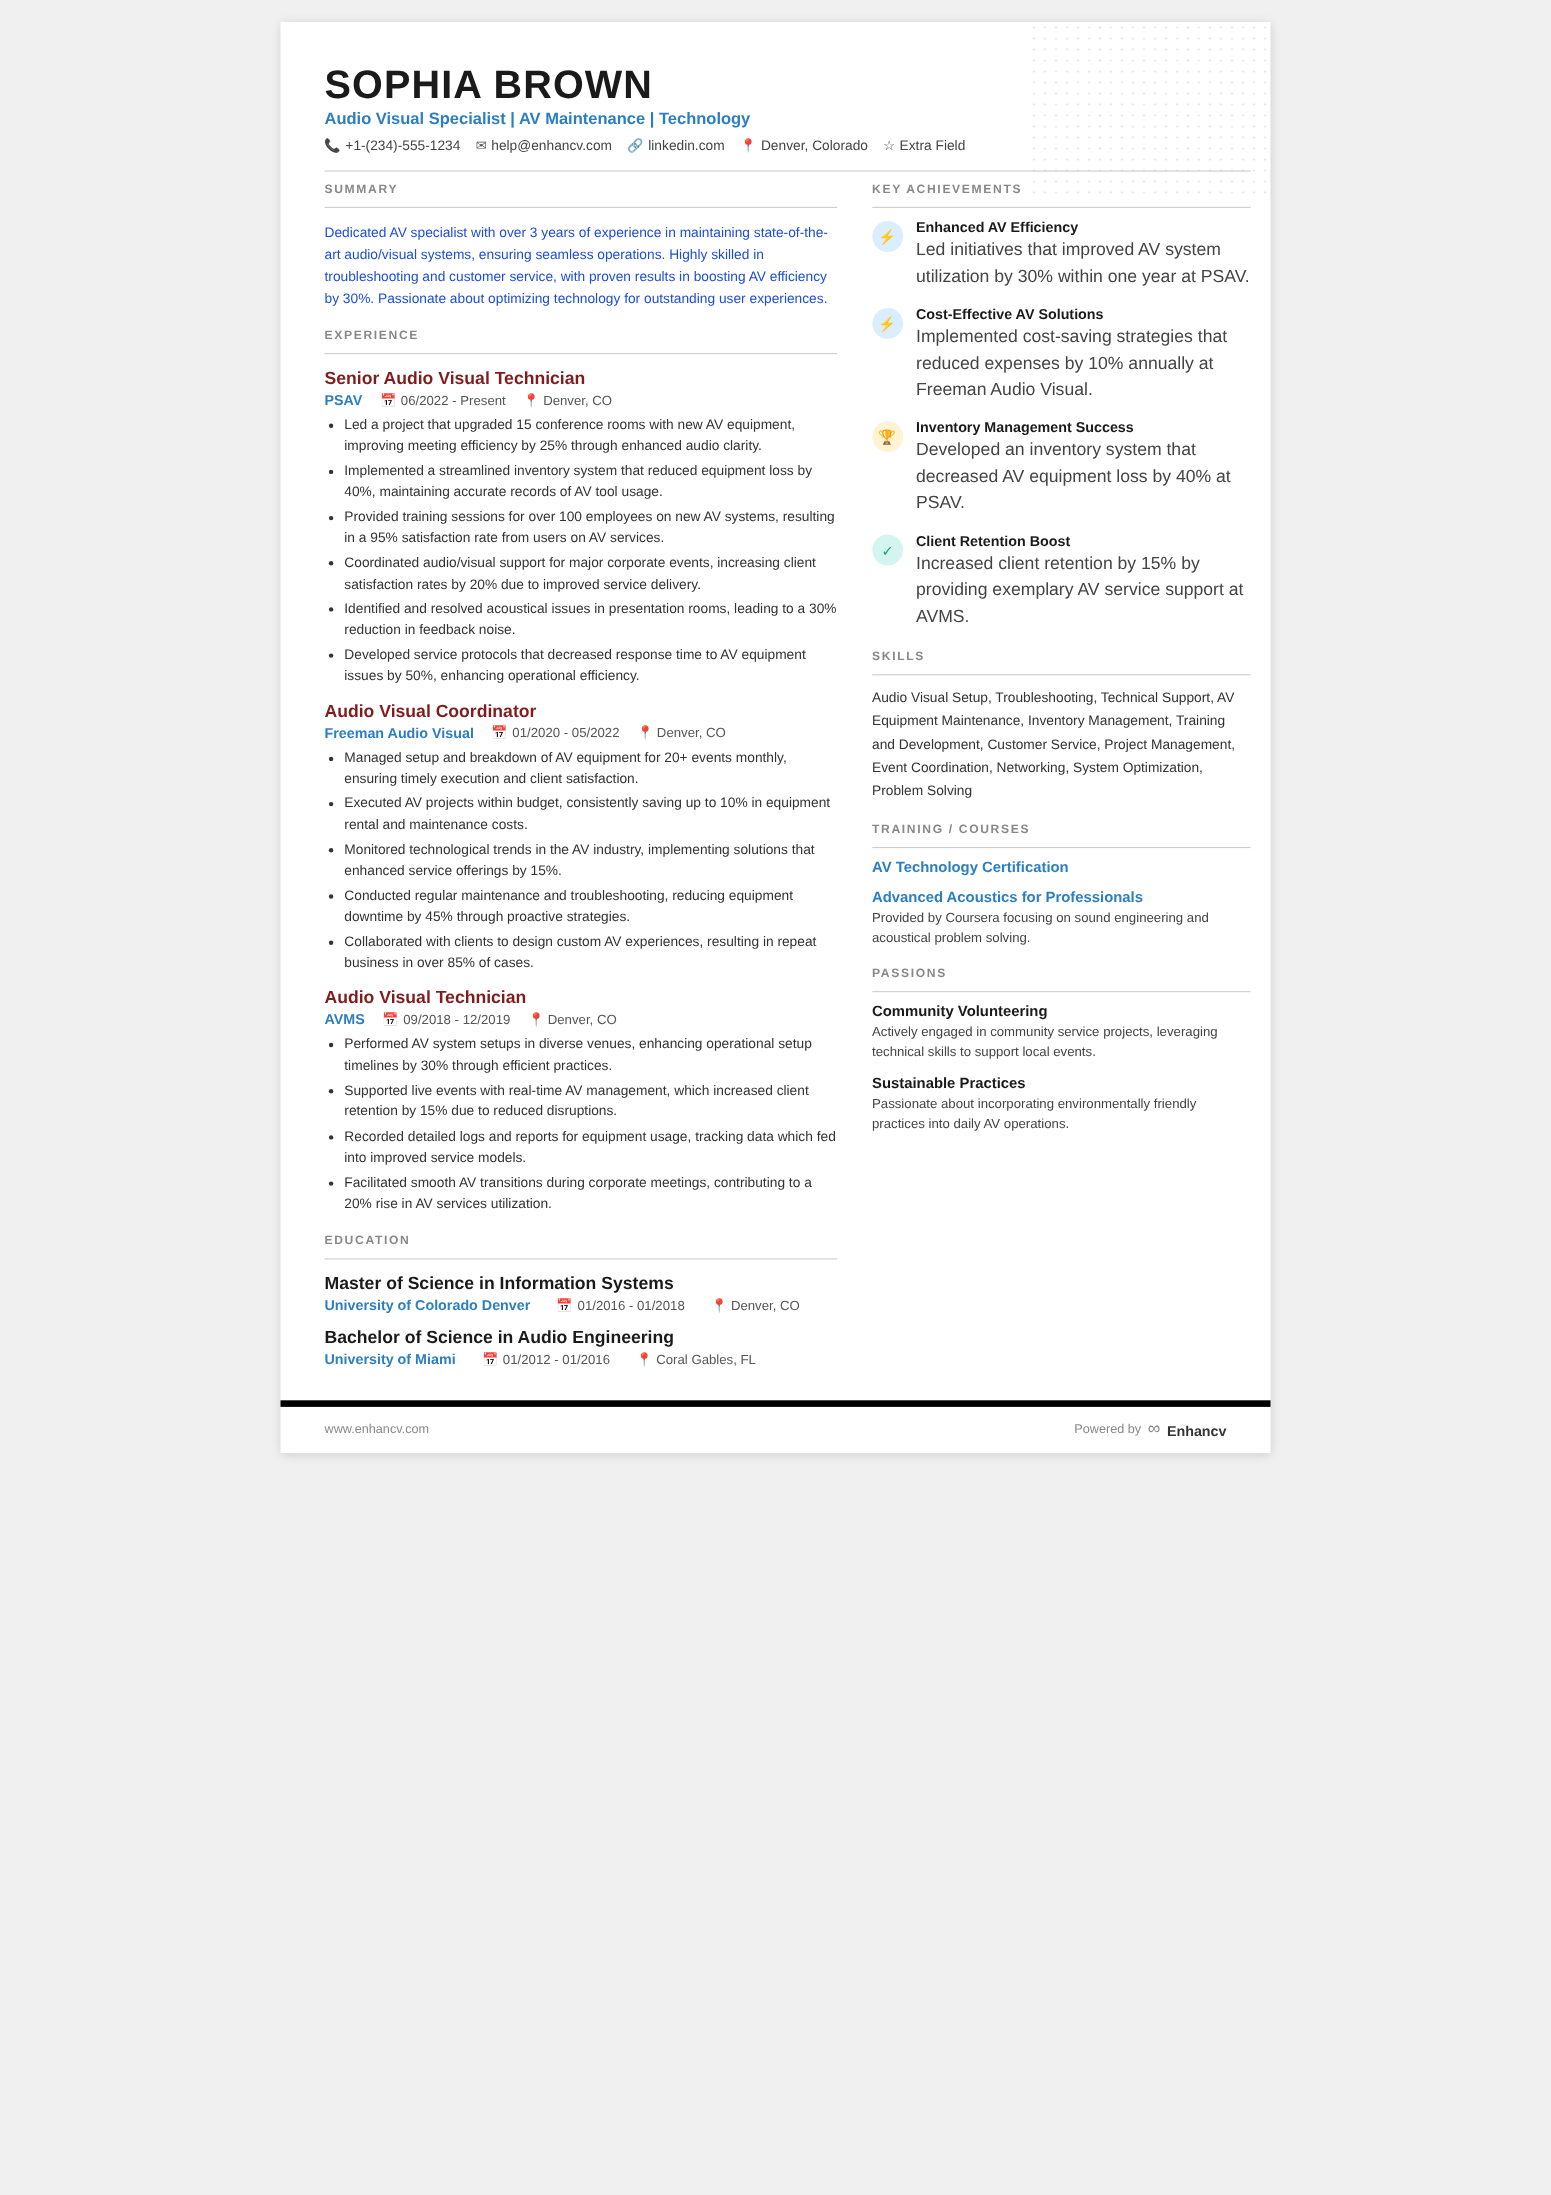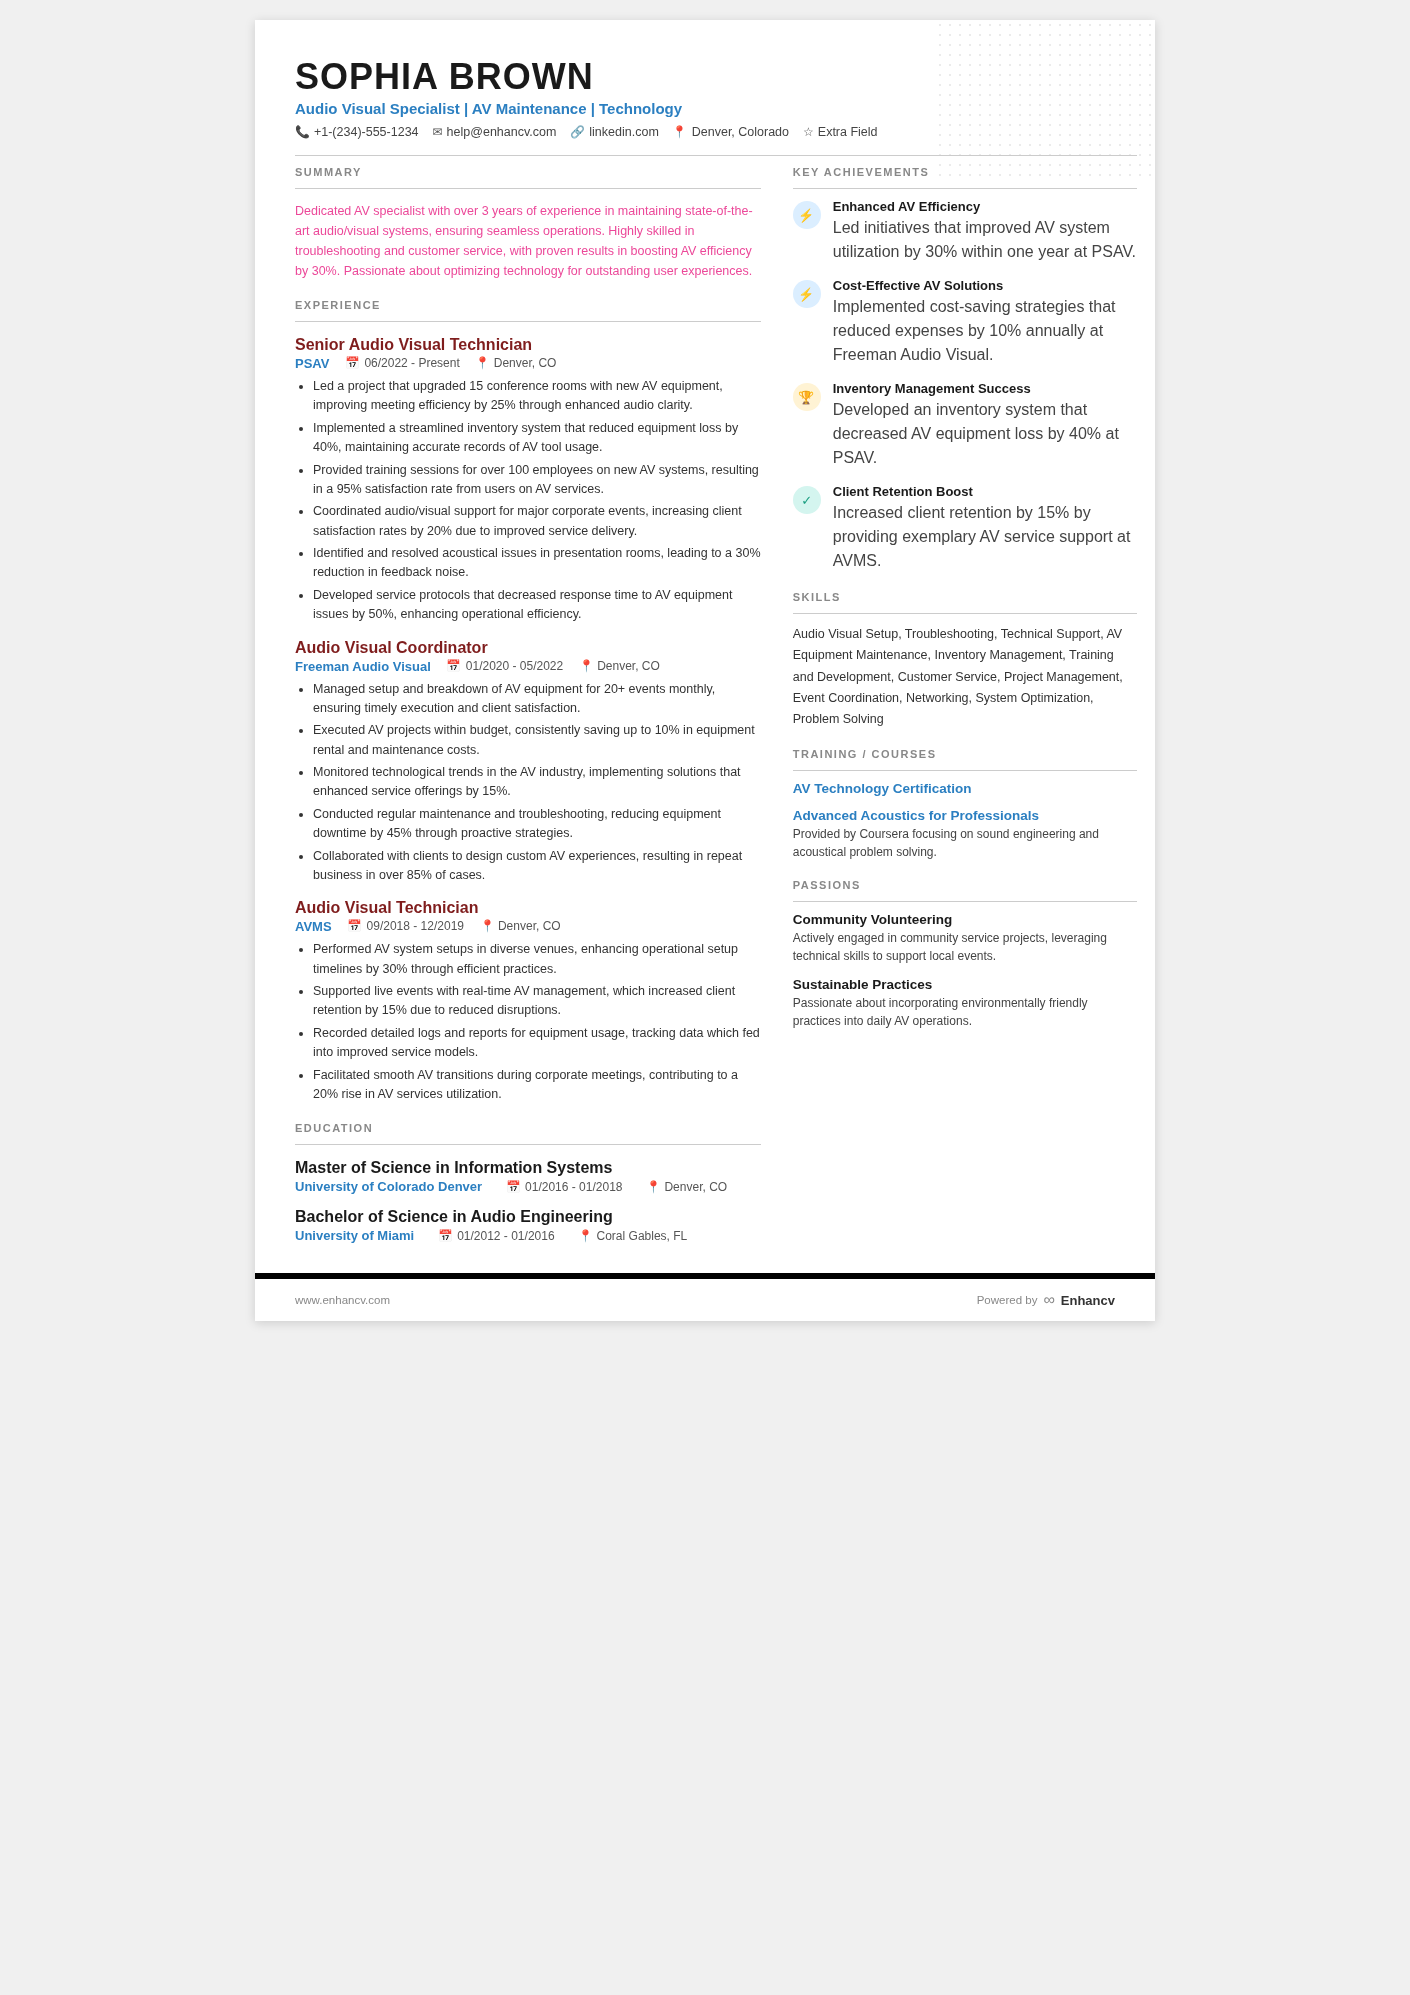--- a/index.html
+++ b/index.html
@@ -91,34 +91,34 @@
       text-transform: uppercase;
       margin-bottom: 6px;
       margin-top: 18px;
     }
     .section-label:first-child {
       margin-top: 0;
     }
     
     .summary-text {
       font-size: 12.5px;
-      color: #ec4899;
+      color: #1d4ed8;
       line-height: 1.6;
       margin-top: 12px;
     }
     
     .job-title {
       font-size: 16px;
       font-weight: 700;
       color: #7f1d1d;
       margin-top: 14px;
     }
     .job-meta {
       display: flex;
-      align-items: flex-start;
+      align-items: center;
       gap: 16px;
       margin-top: 2px;
       margin-bottom: 6px;
     }
     .company-name {
       color: #2b7fc1;
       font-size: 13px;
       font-weight: 600;
     }
     .job-dates {

